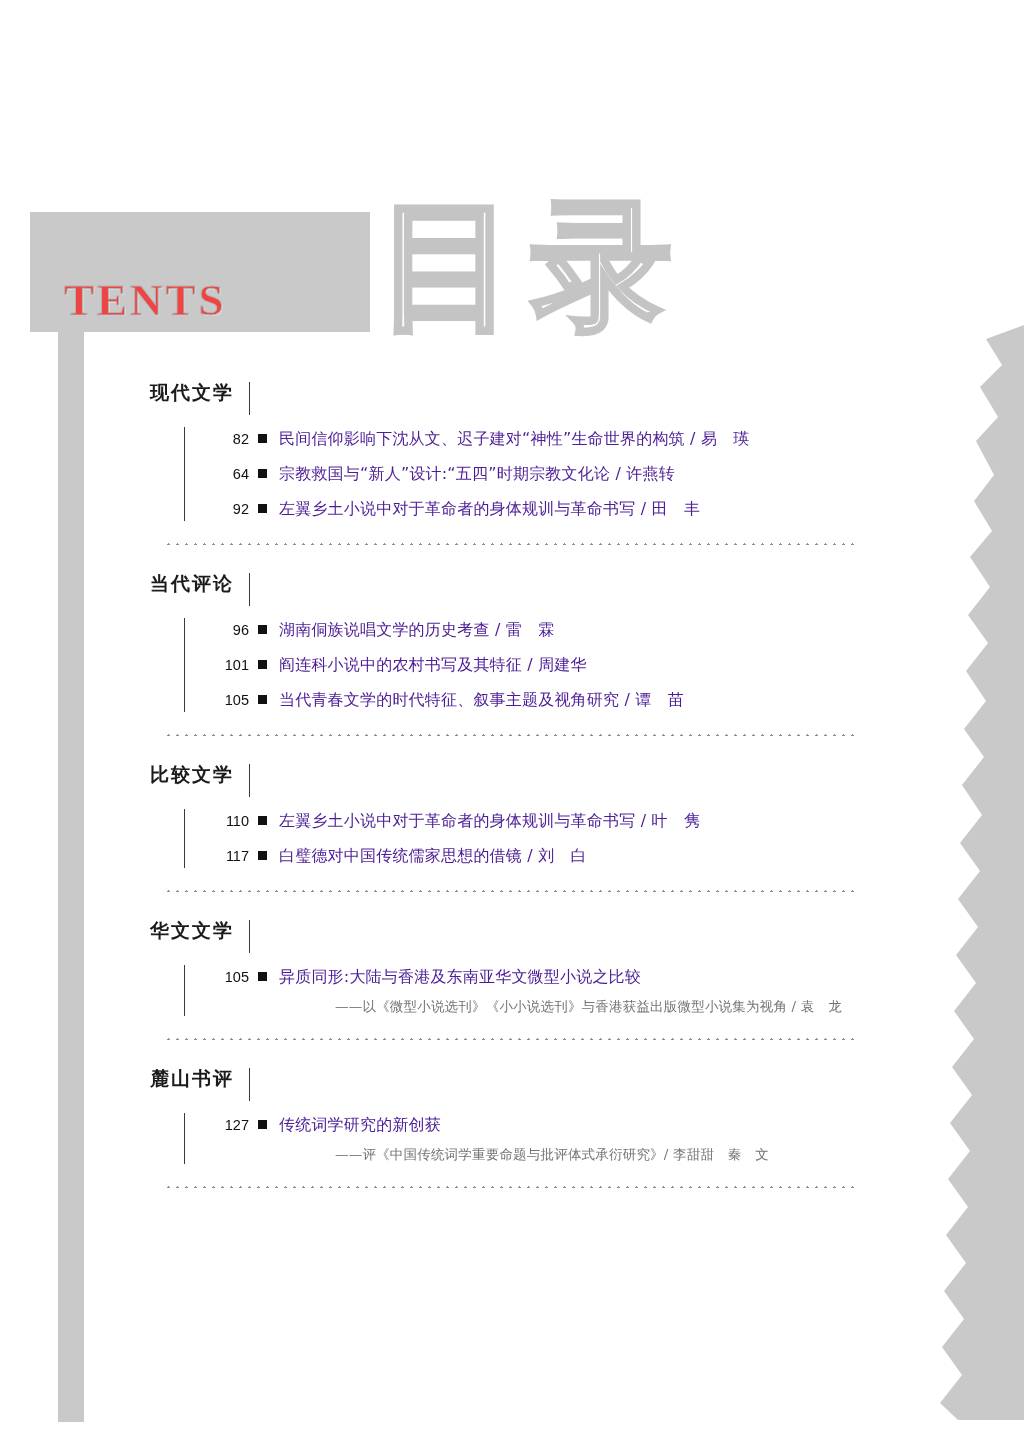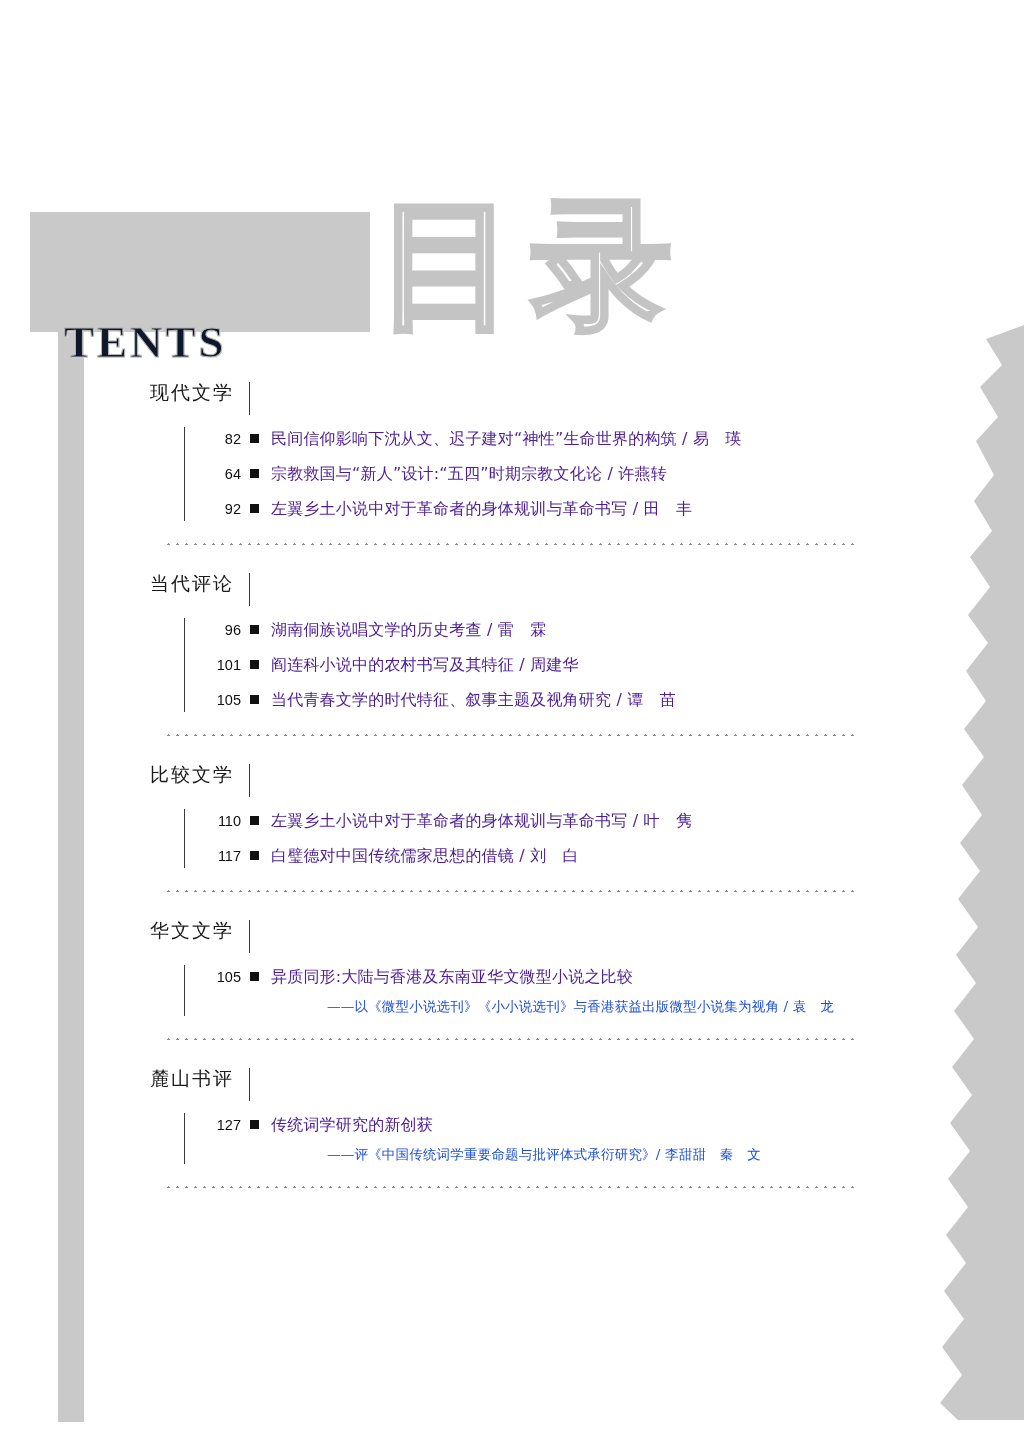--- a/index.html
+++ b/index.html
@@ -40,32 +40,31 @@
   }
 
   .contents-word {
     position: absolute;
     left: 64px;
     top: 278px;
     font-family: "Liberation Serif", serif;
     font-size: 45px;
     font-weight: bold;
     letter-spacing: 3px;
-    color: #0f172a;
+    color: #ef4444;
     -webkit-text-stroke: 1px #b4b4b4;
     text-shadow: 1px 1px 0 #e6e6e6;
     line-height: 1;
-    margin-top: 42px;
   }
 
   .mulu {
     position: absolute;
     left: 378px;
     top: 196px;
-    font-family: Liberation Serif, serif;
+    font-family: Liberation Sans, sans-serif;
     font-size: 140px;
     font-weight: bold;
     line-height: 1;
     color: #ffffff;
     -webkit-text-stroke: 4px #c4c4c4;
     letter-spacing: 14px;
   }
 
   
   .torn {
@@ -85,42 +84,42 @@
   }
 
   .section {
     position: relative;
     margin-bottom: 6px;
   }
 
   .section-title {
     font-family: "DejaVu Sans", sans-serif;
     font-size: 19px;
-    font-weight: normal;
+    font-weight: bold;
     color: #1b1b1b;
     letter-spacing: 2px;
     display: inline-block;
     padding-bottom: 7px;
     position: relative;
   }
   .section-title::after {
     content: "";
     position: absolute;
     right: -16px;
     top: 2px;
     bottom: -2px;
     width: 1px;
     background: #3a3a3a;
   }
 
   .entries {
     position: relative;
     margin-top: 14px;
     margin-left: 34px;
-    padding-left: 14px;
+    padding-left: 22px;
     border-left: 1px solid #3a3a3a;
   }
 
   .entry {
     display: flex;
     align-items: baseline;
     margin-bottom: 11px;
     font-size: 14.5px;
     color: #111;
   }
@@ -151,21 +150,21 @@
     color: #4c1d95;
     letter-spacing: 0.2px;
   }
 
   .entry-sub {
     font-family: "DejaVu Serif", serif;
     font-size: 13.5px;
     margin-left: 128px;
     margin-top: -2px;
     margin-bottom: 11px;
-    color: #1d4ed8;
+    color: #737373;
     letter-spacing: 0.2px;
   }
 
   .dotrule {
     margin: 22px 0 26px 14px;
     width: 690px;
     height: 2px;
     background-image: radial-gradient(circle, #8d8d8d 1px, rgba(255,255,255,0) 1.2px);
     background-size: 9px 3px;
     background-repeat: repeat-x;

